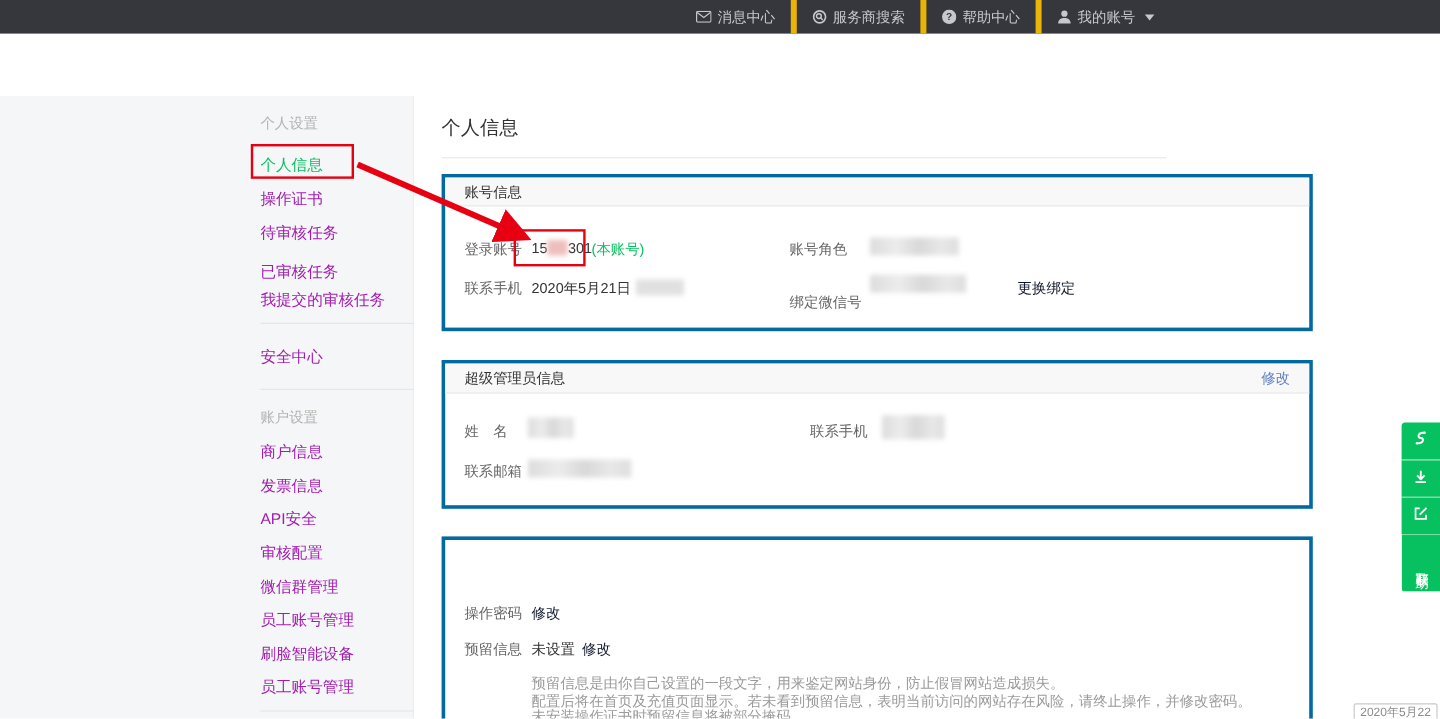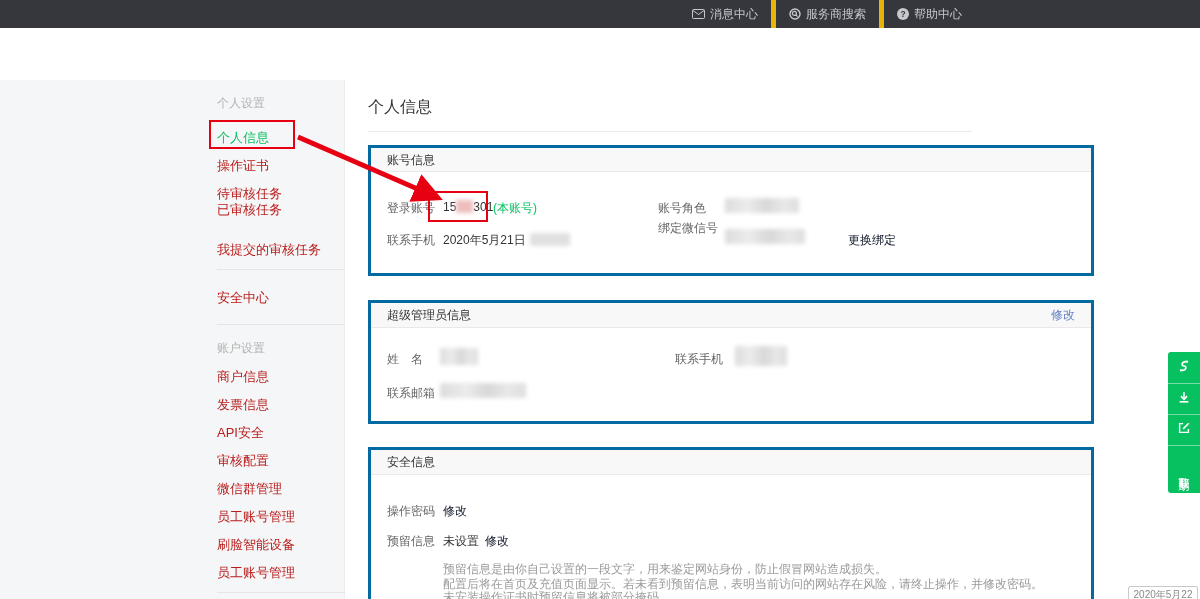--- a/index.html
+++ b/index.html
@@ -24,21 +24,21 @@
   .nav-item { position:absolute; top:46px; font-size:14px; color:#333; cursor:pointer; }
   .nav-item.active { color:#07c160; }
   .nav-underline { position:absolute; left:723px; top:70px; width:34px; height:3px; background:#07c160; border-radius:2px; }
 
   
   .left-bg { position:absolute; left:0; top:80px; width:345px; height:519px; background:#f5f6f7; border-right:1px solid #ededed; }
   .main-bg { position:absolute; left:346px; top:80px; width:854px; height:519px; background:#fff; }
 
   
   .side-head { position:absolute; left:217px; font-size:12px; color:#b3b3b3; }
-  .side-item { position:absolute; left:217px; font-size:13px; color:#b91c1c; cursor:pointer; white-space:nowrap; }
+  .side-item { position:absolute; left:217px; font-size:13px; color:#a21caf; cursor:pointer; white-space:nowrap; }
   .side-item.active { color:#07c160; }
   .side-div { position:absolute; left:217px; width:128px; height:1px; background:#e6e6e6; }
 
   
   .page-title { position:absolute; left:368px; top:97px; font-size:16px; color:#333; }
   .title-hr { position:absolute; left:368px; top:131px; width:604px; height:1px; background:#e9e9e9; }
 
   .card { position:absolute; left:368px; width:726px; background:#fff; border:3px solid #0369a1; }
   .card-head { height:24px; background:#f8f8f8; border-bottom:1px solid #e9e9eb; font-size:12px; color:#333; line-height:24px; padding-left:16px; position:relative; }
   .card-head.tall { height:25px; line-height:25px; }
@@ -96,32 +96,42 @@
       </div>
       <div class="tb-item">
         <span>
           <svg width="12" height="12" viewBox="0 0 12 12">
               <circle cx="6" cy="6" r="6" fill="#c6c8cc"></circle>
               <text x="6" y="9" text-anchor="middle" font-size="8.5" fill="#35373d" font-family="Liberation Sans,sans-serif" font-weight="bold">?</text>
             </svg>
         </span>
         <span>帮助中心</span>
       </div>
+      <div class="tb-item">
+        <span>
+          <svg width="12" height="12" viewBox="0 0 12 12">
+              <circle cx="6" cy="3.4" r="2.6" fill="#c6c8cc"></circle>
+              <path d="M0.8 11.5 C0.8 8.4 3 6.9 6 6.9 C9 6.9 11.2 8.4 11.2 11.5 Z" fill="#c6c8cc"></path>
+            </svg>
+        </span>
+        <span>我的账号</span>
+        <span class="caret"></span>
+      </div>
     </div>
   </div>
 
 
   <div class="left-bg"></div>
   <div class="main-bg"></div>
 
   <div class="side-head" style="top:95px">个人设置</div>
   <div class="side-item active" style="top:129px">个人信息</div>
   <div class="side-item" style="top:157px">操作证书</div>
   <div class="side-item" style="top:185px">待审核任务</div>
-  <div class="side-item" style="top:201px">已审核任务</div>
+  <div class="side-item" style="top:218px">已审核任务</div>
   <div class="side-item" style="top:241px">我提交的审核任务</div>
   <div class="side-div" style="top:269px"></div>
   <div class="side-item" style="top:289px">安全中心</div>
   <div class="side-div" style="top:324px"></div>
   <div class="side-head" style="top:340px">账户设置</div>
   <div class="side-item" style="top:368px">商户信息</div>
   <div class="side-item" style="top:396px">发票信息</div>
   <div class="side-item" style="top:424px">API安全</div>
   <div class="side-item" style="top:452px">审核配置</div>
   <div class="side-item" style="top:480px">微信群管理</div>
@@ -138,42 +148,39 @@
       <span>账号信息</span>
     </div>
     <div class="f-label" style="left:16px;top:52px">登录账号</div>
     <div class="f-value" style="left:72px;top:52px"><span>15</span><span class="redact-inline" style="width:17px;height:13px"></span><span>301</span></div>
     <div class="f-green" style="left:122px;top:52px">(本账号)</div>
     <div class="f-label" style="left:287px;top:52px">账号角色</div>
     <div class="redact" style="left:354px;top:50px;width:74px;height:15px"></div>
 
     <div class="f-label" style="left:16px;top:84px">联系手机</div>
     <div class="f-value" style="left:72px;top:84px"><span>2020年5月21日</span><span class="redact-inline gray" style="width:40px;height:13px;margin-left:4px"></span></div>
-    <div class="f-label" style="left:287px;top:72px">绑定微信号</div>
+    <div class="f-label" style="left:287px;top:96px">绑定微信号</div>
     <div class="redact" style="left:354px;top:81px;width:80px;height:15px"></div>
     <div class="f-link" style="left:477px;top:84px">更换绑定</div>
   </div>
 
   <div class="card" style="top:300px;height:124px">
     <div class="card-head tall">
       <span>超级管理员信息</span>
       <span class="head-link">修改</span>
     </div>
     <div class="f-label" style="left:16px;top:48px">姓　名</div>
     <div class="redact" style="left:69px;top:45px;width:38px;height:17px"></div>
     <div class="f-label" style="left:304px;top:48px">联系手机</div>
     <div class="redact" style="left:364px;top:43px;width:52px;height:20px"></div>
     <div class="f-label" style="left:16px;top:82px">联系邮箱</div>
     <div class="redact" style="left:69px;top:80px;width:86px;height:15px"></div>
   </div>
 
   <div class="card" style="top:447px;height:160px">
-    <div class="card-head tall">
-      <span>安全信息</span>
-    </div>
     <div class="f-label" style="left:16px;top:53px">操作密码</div>
     <div class="f-link" style="left:72px;top:53px">修改</div>
     <div class="f-label" style="left:16px;top:83px">预留信息</div>
     <div class="f-value" style="left:72px;top:83px">未设置</div>
     <div class="f-link" style="left:114px;top:83px">修改</div>
     <div class="desc-line" style="top:111px">预留信息是由你自己设置的一段文字，用来鉴定网站身份，防止假冒网站造成损失。</div>
     <div class="desc-line" style="top:126px">配置后将在首页及充值页面显示。若未看到预留信息，表明当前访问的网站存在风险，请终止操作，并修改密码。</div>
     <div class="desc-line" style="top:139px">未安装操作证书时预留信息将被部分掩码。</div>
   </div>
 

